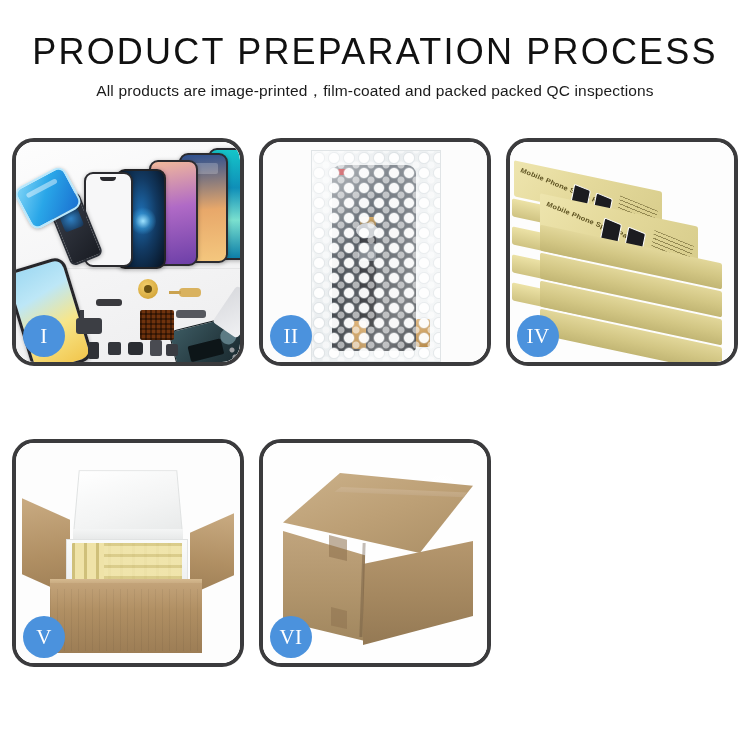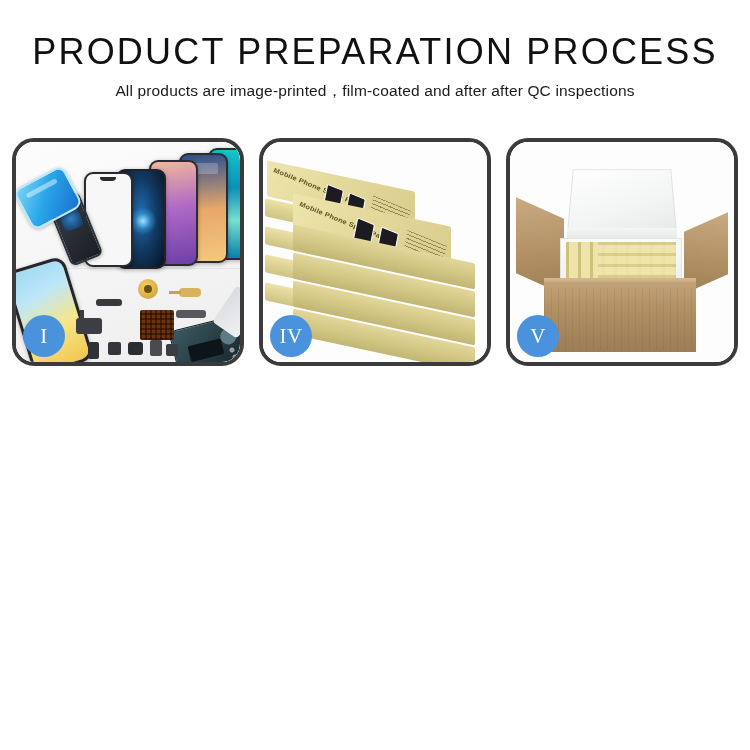--- a/index.html
+++ b/index.html
@@ -299,21 +299,21 @@
   .p6-shine { position:absolute; left:150px; top:24px; width:58px; height:28px;
       background: radial-gradient(ellipse, rgba(255,255,255,.85), rgba(255,255,255,0) 70%); }
 </style>
 </head>
 <body>
 
 <div class="page">
 
   <div class="header">
     <div class="page-title">PRODUCT PREPARATION PROCESS</div>
-    <div class="page-subtitle">All products are image-printed，film-coated and after after QC inspections</div>
+    <div class="page-subtitle">All products are image-printed，film-coated and packed packed QC inspections</div>
   </div>
 
   <div class="grid">
 
     <div class="panel">
       <div class="photo">
         <div class="p1-bg"></div>
         <div class="p1-shelf"></div>
         <div class="ph ph-g"></div>
         <div class="ph ph-f"></div>
@@ -334,20 +334,37 @@
         <div class="pt pt-s1"></div>
         <div class="pt pt-s2"></div>
         <div class="pt pt-s3"></div>
         <div class="pt pt-s4"></div>
         <div class="pt pt-s5"></div>
         <div class="pt pt-screws"></div>
       </div>
       <div class="badge">I</div>
     </div>
 
+    <div class="panel">
+      <div class="photo">
+        <div class="p2-bg"></div>
+        <div class="p2-bag">
+          <div class="p2-screen"></div>
+          <div class="p2-dot"></div>
+          <div class="p2-flex"></div>
+          <div class="p2-conn1"></div>
+          <div class="p2-conn2"></div>
+          <div class="p2-tab1"></div>
+          <div class="p2-tab2"></div>
+          <div class="p2-bubbles"></div>
+          <div class="p2-sheen"></div>
+        </div>
+      </div>
+      <div class="badge">II</div>
+    </div>
 
 
     <div class="panel">
       <div class="photo">
         <div class="p4-bg"></div>
 
         <div class="stackbox sb-edge" style="left:2px;  top:64px;  width:72px; height:18px; transform:skewY(12deg);"></div>
         <div class="stackbox sb-edge" style="left:2px;  top:92px;  width:72px; height:18px; transform:skewY(12deg);"></div>
         <div class="stackbox sb-edge" style="left:2px;  top:120px; width:72px; height:18px; transform:skewY(12deg);"></div>
         <div class="stackbox sb-edge" style="left:2px;  top:148px; width:72px; height:18px; transform:skewY(12deg);"></div>
@@ -384,15 +401,29 @@
         <div class="p5-foambox"></div>
         <div class="p5-gold"></div>
         <div class="p5-gold2"></div>
         <div class="p5-cartonrim"></div>
         <div class="p5-cartonfront"></div>
         <div class="p5-ridges"></div>
       </div>
       <div class="badge">V</div>
     </div>
 
+    <div class="panel">
+      <div class="photo">
+        <div class="p6-bg"></div>
+        <div class="p6-shine"></div>
+        <div class="p6-top"></div>
+        <div class="p6-tape"></div>
+        <div class="p6-front"></div>
+        <div class="p6-side"></div>
+        <div class="p6-seam"></div>
+        <div class="p6-tab1"></div>
+        <div class="p6-tab2"></div>
+      </div>
+      <div class="badge">VI</div>
+    </div>
 
   </div>
 </div>
 
 </body></html>

